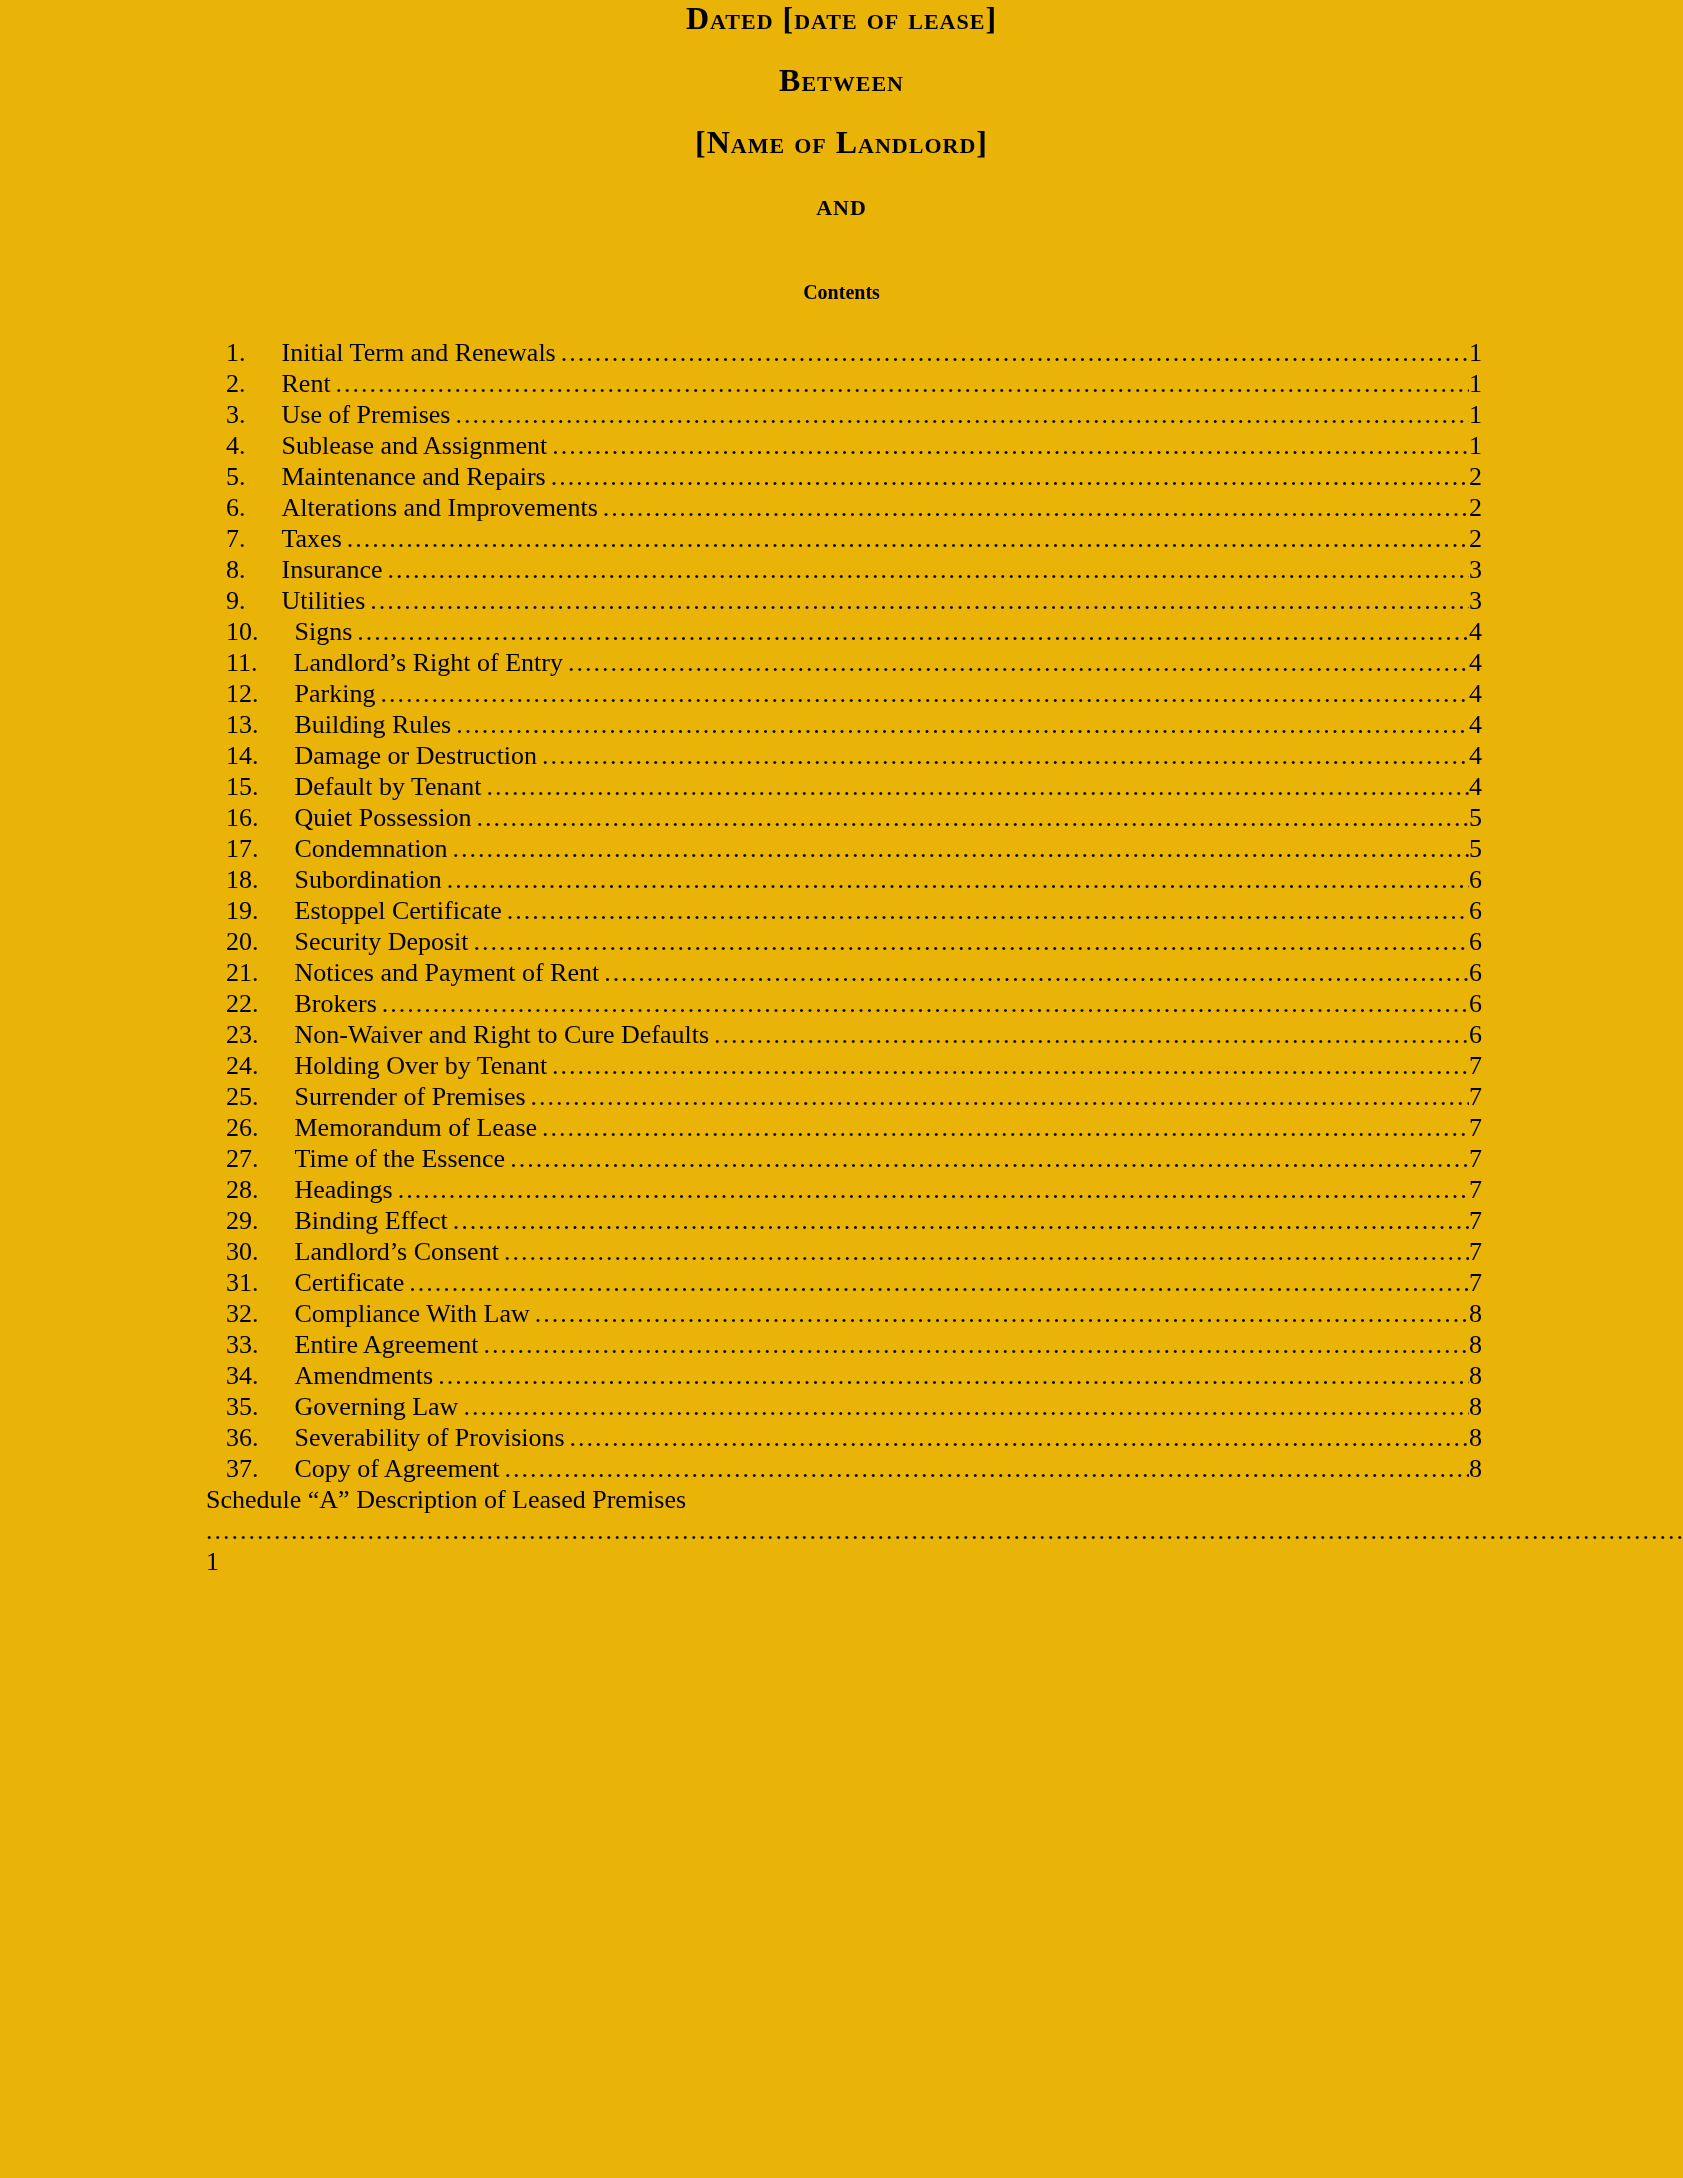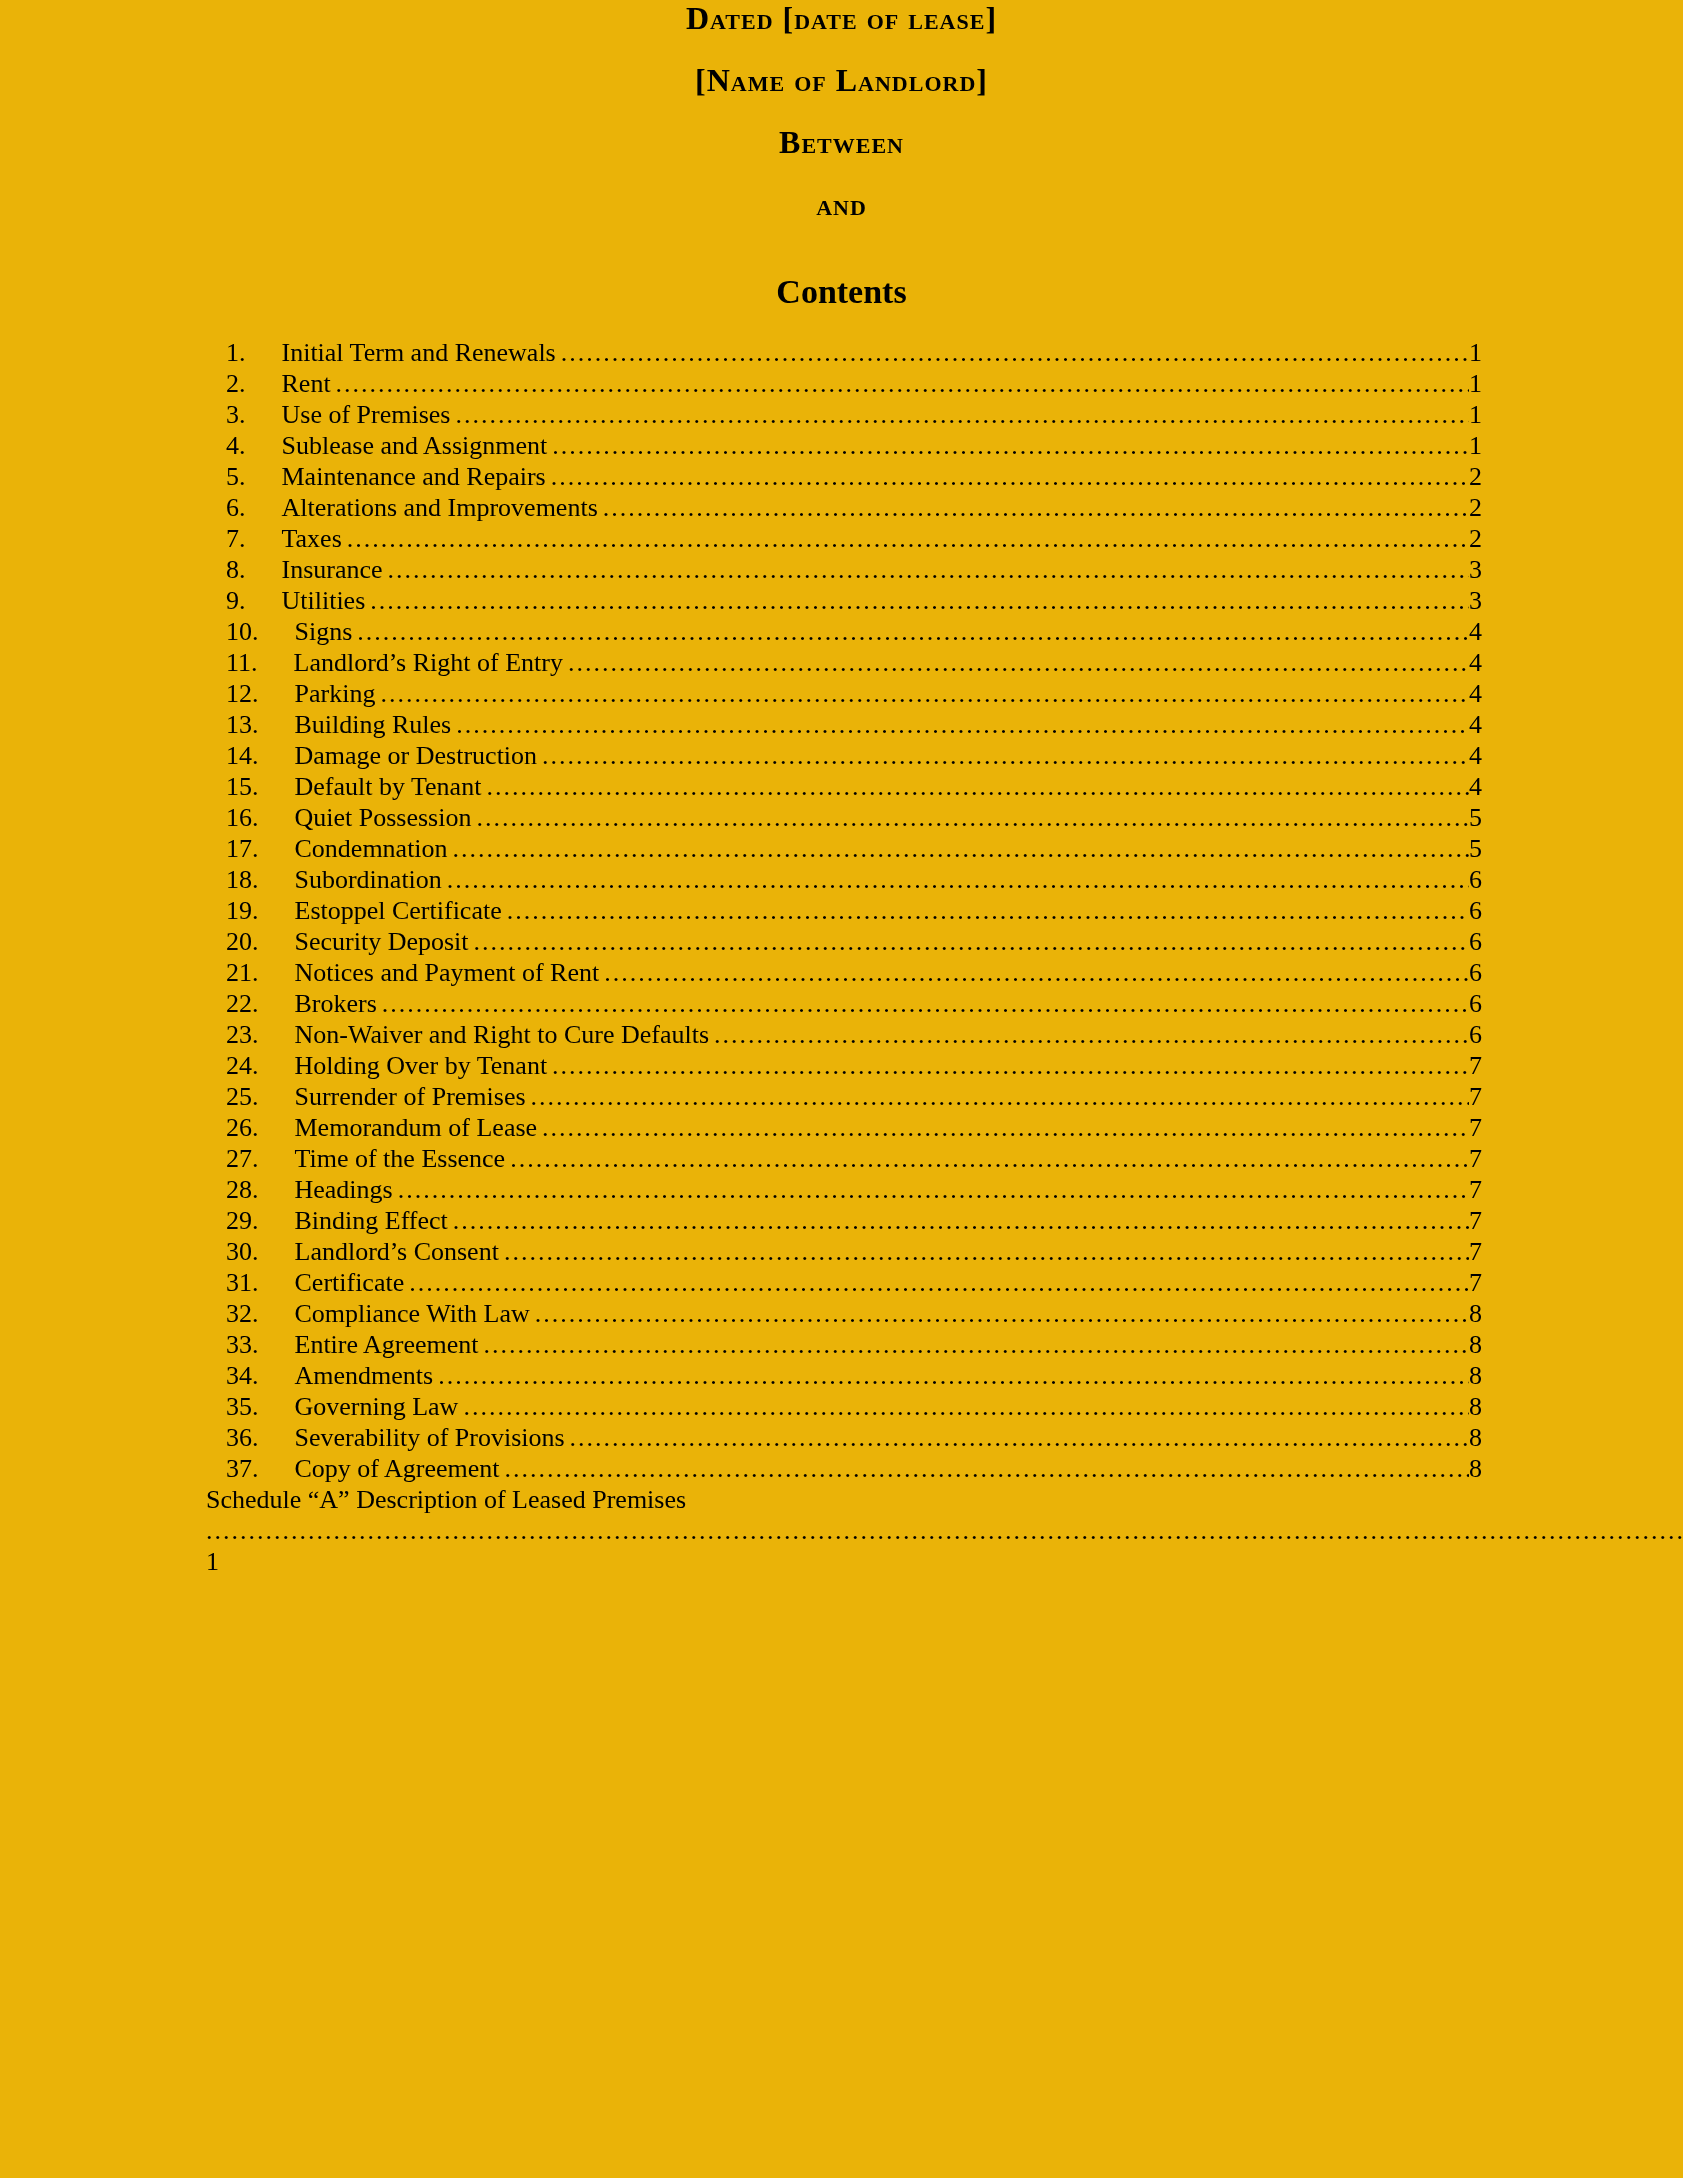--- a/index.html
+++ b/index.html
@@ -24,21 +24,21 @@
     font-size: 32px;
     line-height: 32px;
     letter-spacing: 1px;
     margin-bottom: 30px;
     white-space: nowrap;
   }
   
   .contents-title {
     text-align: center;
     font-weight: bold;
-    font-size: 34px;
+    font-size: 20px;
     line-height: 30px;
     margin-top: 57px;
   }
   
   .toc { margin-top: 30px; }
   .toc-row {
     display: flex;
     align-items: baseline;
     line-height: 31px;
     font-size: 26px;
@@ -63,22 +63,22 @@
   }
   .toc-page { flex: 0 0 auto; }
 </style>
 </head>
 <body>
 
 <div class="page">
 
   <div class="doc-header">
     <div class="header-line">Dated [date of lease]</div>
+    <div class="header-line">Between</div>
     <div class="header-line">[Name of Landlord]</div>
-    <div class="header-line">Between</div>
     <div class="header-line">and</div>
   </div>
 
   <div class="contents-title">Contents</div>
 
   <div class="toc">
     <div id="toc-rows">
         <div class="toc-row">
           <span class="toc-num">1.</span>
           <span class="toc-title">Initial Term and Renewals</span>

